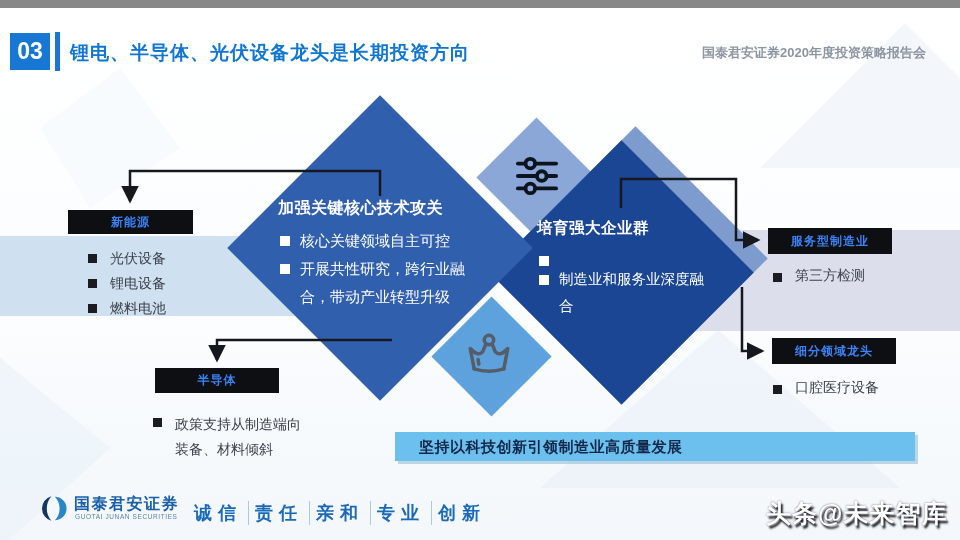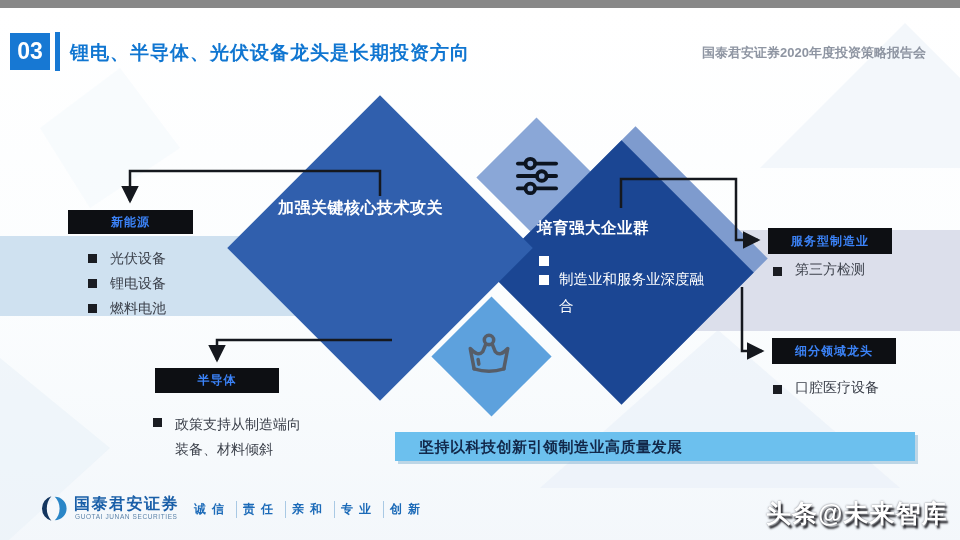--- a/index.html
+++ b/index.html
@@ -43,35 +43,35 @@
   .lb-energy{left:68px;top:202px;width:125px;height:24px;}
   .lb-semi{left:155px;top:360px;width:124px;height:25px;}
   .lb-service{left:768px;top:220px;width:124px;height:26px;}
   .lb-segment{left:772px;top:330px;width:124px;height:26px;}
   .plain-list{position:absolute;list-style:none;margin:0;padding:0;color:#3a3f49;font-size:14px;}
   .plain-list li{display:flex;align-items:flex-start;}
   .bsq{flex:0 0 9px;width:9px;height:9px;background:#1a1c22;margin:6px 13px 0 0;}
   .pl-energy{left:88px;top:238px;}
   .pl-energy li{height:25px;align-items:center;}
   .pl-energy .bsq{margin-top:0;}
-  .pl-service{left:773px;top:253px;}
+  .pl-service{left:773px;top:259px;}
   .pl-segment{left:773px;top:371px;}
   .pl-semi{left:153px;top:404px;}
   .pl-semi span.t{width:128px;line-height:25px;}
   
   .banner{position:absolute;left:395px;top:424px;width:520px;height:29px;background:#6cc0ee;
           color:#12284a;font-size:15px;font-weight:bold;line-height:29px;padding-left:24px;
           box-sizing:border-box;letter-spacing:0.5px;box-shadow:3px 3px 0 rgba(120,170,205,0.45);}
   
   .arrows{position:absolute;left:0;top:0;}
   
   .logo-icon{position:absolute;left:40px;top:487px;}
   .logo-cn{position:absolute;left:74px;top:486px;font-size:16px;font-weight:bold;color:#1a5fa8;letter-spacing:1.5px;}
   .logo-en{position:absolute;left:75px;top:505px;font-size:6.5px;color:#5b82a8;letter-spacing:0.6px;}
-  .slogan{position:absolute;left:188px;top:493px;display:flex;color:#1b6ab8;font-size:12px;font-weight:bold;}
+  .slogan{position:absolute;left:188px;top:493px;display:flex;color:#1b6ab8;font-size:18px;font-weight:bold;}
   .slogan span{letter-spacing:6px;padding:0 6px;}
   .slogan span + span{border-left:1px solid #a9c9e4;}
   .watermark{position:absolute;left:766px;top:489px;font-size:25px;font-weight:bold;color:#ffffff;
              text-shadow:2px 3px 2px rgba(10,10,15,0.9),0 0 2px rgba(20,20,30,0.6);letter-spacing:1px;}
 </style>
 </head>
 <body>
 
 <div class="slide">
 
@@ -112,20 +112,30 @@
       <circle cx="32" cy="11" r="6"></circle>
       <path d="M13 48 L8 22 Q18 33 24 26 L28 16"></path>
       <path d="M36 16 L40 26 Q46 33 56 22 L51 48"></path>
       <path d="M13 48 Q32 54 51 48"></path>
       <path d="M18 36 L19 42"></path>
     </g>
   </svg>
 
   <div class="dtext d1-text">
     <h2>加强关键核心技术攻关</h2>
+    <ul>
+      <li>
+          <span class="wsq"></span>
+        <span class="t">核心关键领域自主可控</span>
+        </li>
+      <li>
+          <span class="wsq"></span>
+        <span class="t">开展共性研究，跨行业融合，带动产业转型升级</span>
+        </li>
+    </ul>
   </div>
 
   <div class="dtext d2-text">
     <h2>培育强大企业群</h2>
     <ul>
       <li>
           <span class="wsq"></span>
         </li>
       <li>
           <span class="wsq"></span>

